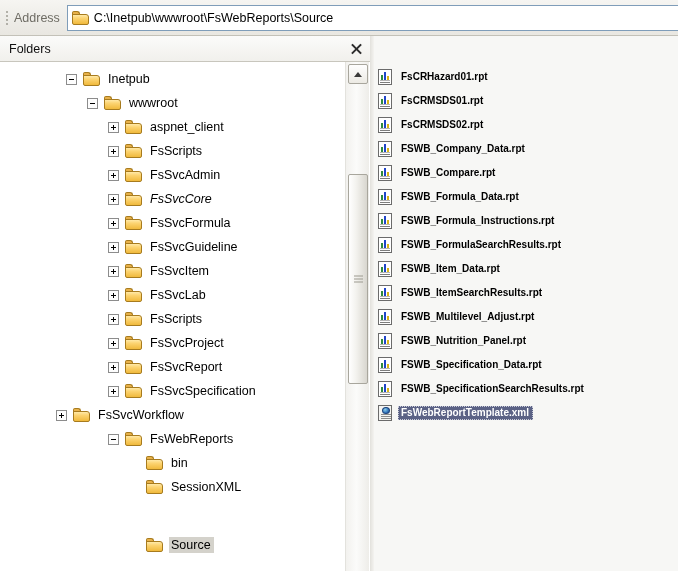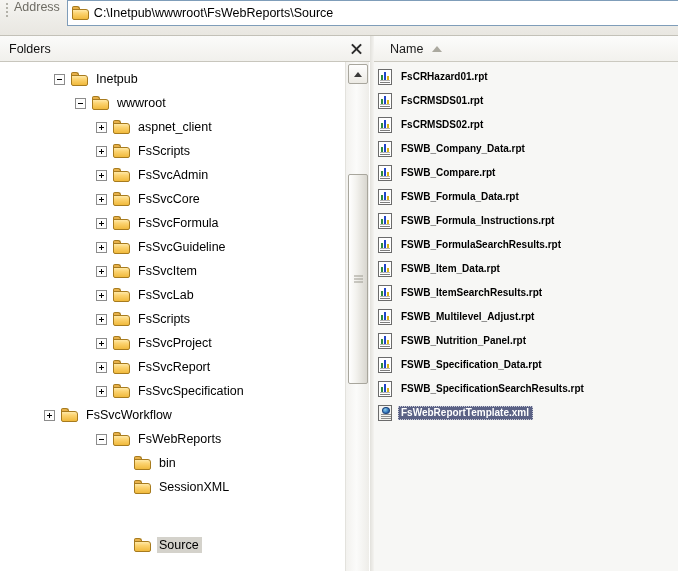--- a/index.html
+++ b/index.html
@@ -18,21 +18,21 @@
   }
 
   
   .addressbar {
     position: absolute;
     left: 0; top: 0;
     width: 678px; height: 36px;
     background: linear-gradient(to bottom, #f6f5f2 0%, #efeeea 45%, #e9e7e1 100%);
     border-bottom: 1px solid #c3c1b8;
     display: flex;
-    align-items: flex-start;
+    align-items: center;
     box-sizing: border-box;
   }
   .grip {
     width: 7px;
     height: 20px;
     margin-left: 3px;
     margin-right: 2px;
     flex: none;
     display: flex;
     flex-direction: column;
@@ -146,21 +146,21 @@
     position: absolute;
     left: 1px; top: 7px;
     width: 13px; height: 2px;
     background: #2b2b2b;
   }
   .close-x::before { transform: rotate(45deg); }
   .close-x::after  { transform: rotate(-45deg); }
 
   .tree {
     position: absolute;
-    left: 0; top: 26px;
+    left: 12px; top: 26px;
     width: 344px;
     height: 509px;
     overflow: hidden;
     background: #fff;
     padding-top: 5px;
     box-sizing: border-box;
   }
   .tree-row {
     height: 24px;
     display: flex;
@@ -421,21 +421,21 @@
         <div class="tree-row" style="padding-left: 96px;">
           <span class="toggle plus"></span>
           <span class="folder-ico"></span>
           <span class="tree-label">FsScripts</span>
         </div>
         <div class="tree-row" style="padding-left: 96px;">
           <span class="toggle plus"></span>
           <span class="folder-ico"></span>
           <span class="tree-label">FsSvcAdmin</span>
         </div>
-        <div class="tree-row" style="padding-left: 96px;">
+        <div class="tree-row" style="padding-left: 96px; font-style: italic;">
           <span class="toggle plus"></span>
           <span class="folder-ico"></span>
           <span class="tree-label">FsSvcCore</span>
         </div>
         <div class="tree-row" style="padding-left: 96px;">
           <span class="toggle plus"></span>
           <span class="folder-ico"></span>
           <span class="tree-label">FsSvcFormula</span>
         </div>
         <div class="tree-row" style="padding-left: 96px;">
@@ -507,24 +507,20 @@
       <span class="grip-lines">
         <i></i>
           <i></i>
           <i></i>
       </span>
     </div>
   </div>
 
   <div class="files-pane">
     <div class="pane-divider"></div>
-    <div class="files-header">
-      <span class="col-name">Name</span>
-      <span class="sort-arrow"></span>
-    </div>
     <div class="file-list" id="file-list-container">
         <div class="file-row">
           <span class="rpt-ico">
             <i class="b1"></i>
             <i class="b2"></i>
             <i class="b3"></i>
             <i class="ln2"></i>
             <i class="ln"></i>
           </span>
           <span class="file-name">FsCRHazard01.rpt</span>

